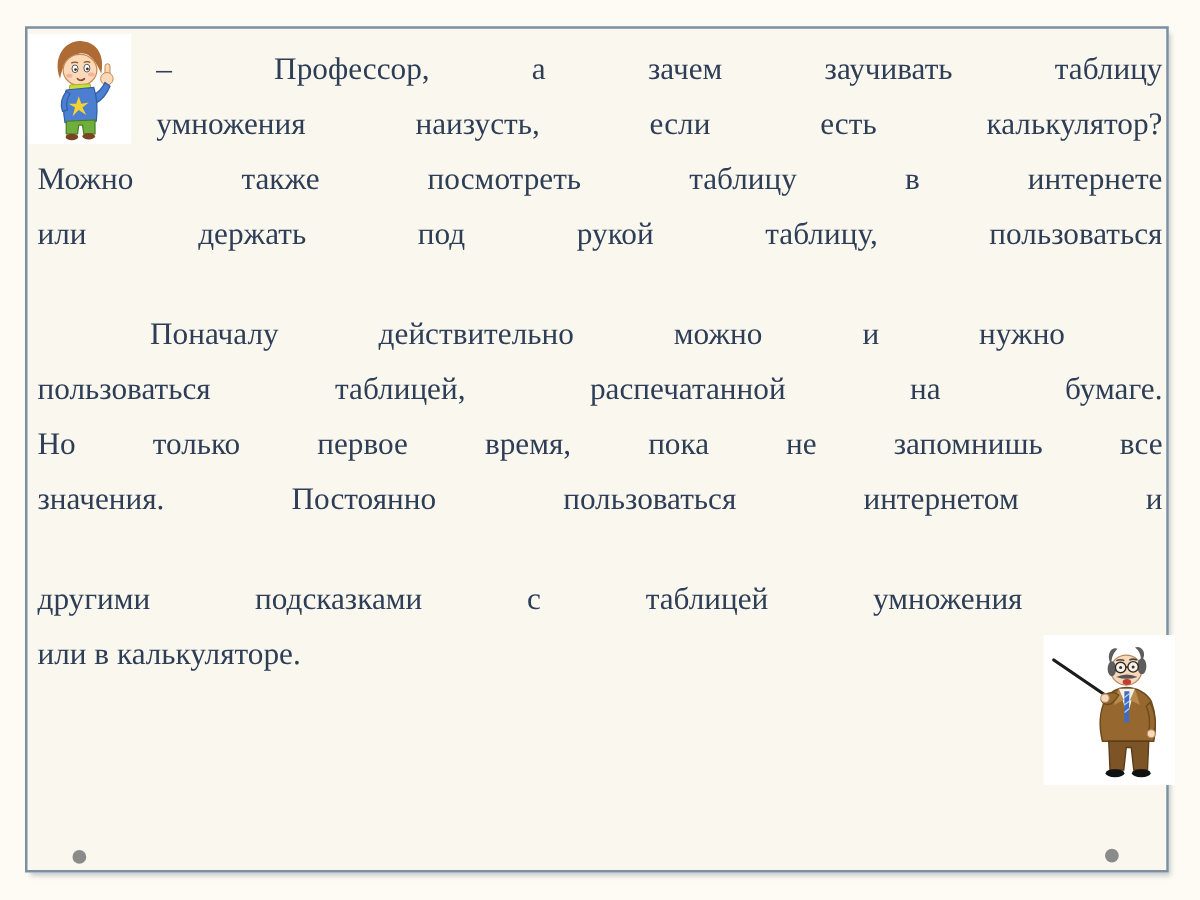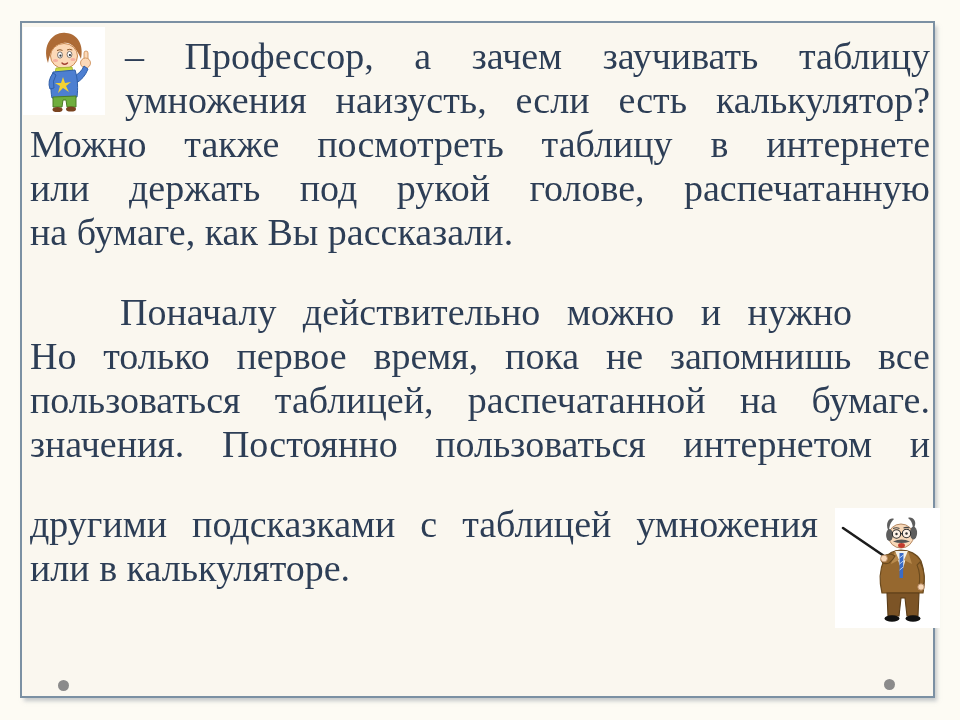--- a/index.html
+++ b/index.html
@@ -18,21 +18,21 @@
     border:2px solid var(--border-color);
     box-shadow:3px 4px 4px -1px rgba(150,158,168,.55);
   }
   .char-img{position:absolute;background:#ffffff;}
   .boy{left:1px;top:4px;width:82px;height:88px;}
   .prof{left:813px;top:485px;width:105px;height:120px;}
   .char-img svg{display:block;width:100%;height:100%;}
   .textblock{
     position:absolute;left:8px;top:11px;width:900px;
     color:var(--text-color);
-    font-size:38px;line-height:44px;
+    font-size:25px;line-height:44px;
   }
   .para{width:900px;}
   .para + .para{margin-top:36px;}
   .line{
     display:block;height:44px;
     text-align:justify;text-align-last:left;
     white-space:normal;overflow:visible;
   }
   .line.j{text-align-last:justify;}
   .line.pad-boy{padding-left:95px;}
@@ -139,27 +139,26 @@
       <ellipse cx="57" cy="110.5" rx="7.5" ry="3.2" fill="#111"></ellipse>
       <ellipse cx="78" cy="110.5" rx="7.5" ry="3.2" fill="#111"></ellipse>
     </svg>
   </div>
 
   <div class="textblock">
     <div class="para">
         <span class="line j pad-boy">– Профессор, а зачем заучивать таблицу</span>
         <span class="line j pad-boy">умножения наизусть, если есть калькулятор?</span>
         <span class="line j">Можно также посмотреть таблицу в интернете</span>
-        <span class="line j">или держать под рукой голове, распечатанную</span>
-        <span class="line">на бумаге, как Вы рассказали.</span>
+        <span class="line j">или держать под рукой таблицу, пользоваться</span>
       </div>
     <div class="para">
         <span class="line j ind short">Поначалу действительно можно и нужно</span>
+        <span class="line j">пользоваться таблицей, распечатанной на бумаге.</span>
         <span class="line j">Но только первое время, пока  не запомнишь  все</span>
-        <span class="line j">пользоваться таблицей, распечатанной на бумаге.</span>
         <span class="line j">значения. Постоянно пользоваться интернетом и</span>
         <span class="line j nar">другими подсказками с таблицей умножения</span>
         <span class="line">или в калькуляторе.</span>
       </div>
   </div>
 
   <div class="dot dot-left"></div>
   <div class="dot dot-right"></div>
 </div>
 

